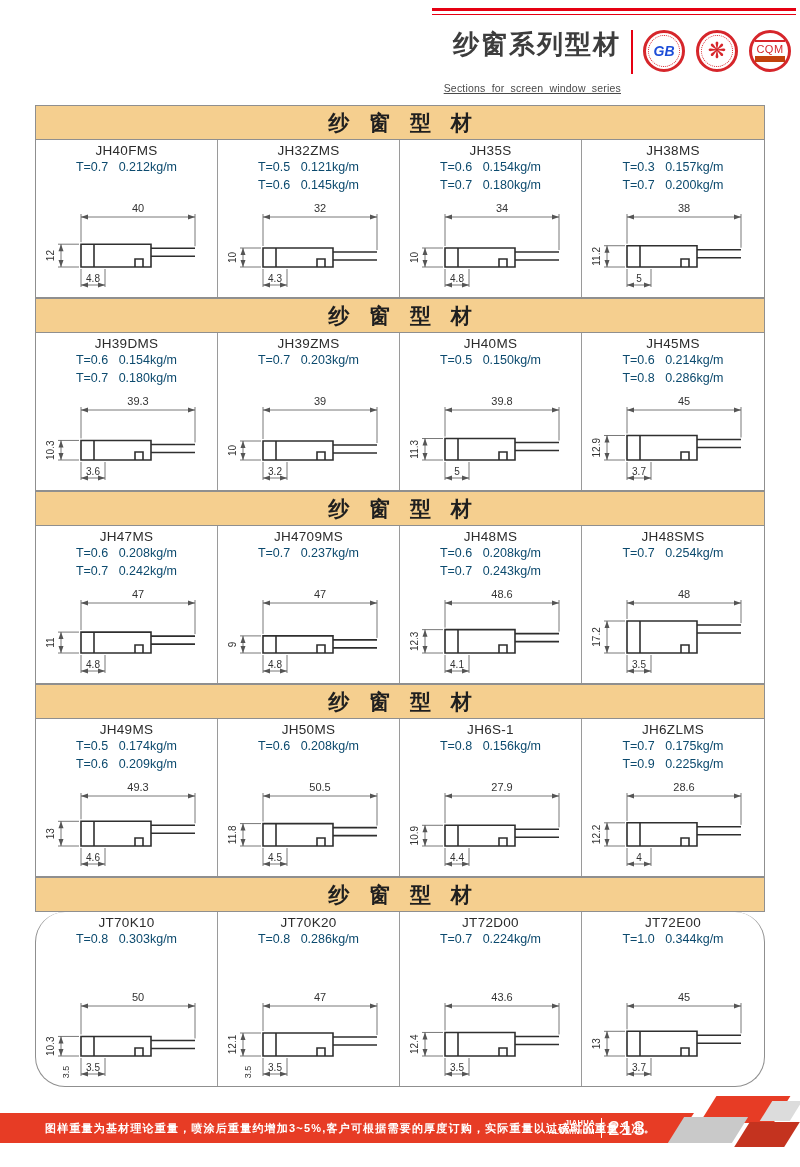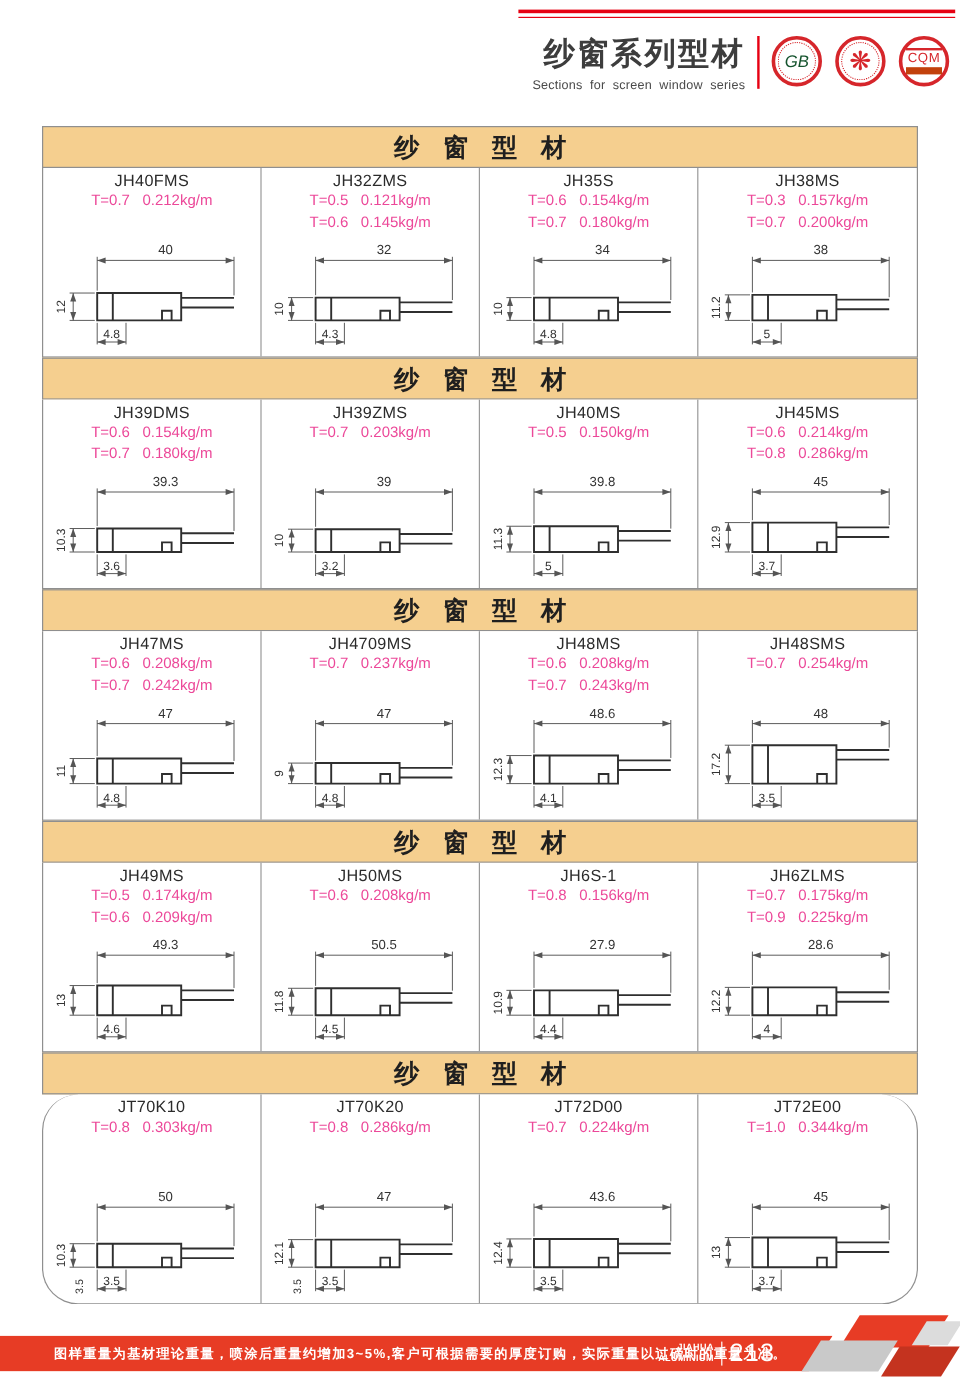--- a/index.html
+++ b/index.html
@@ -4,42 +4,42 @@
 <style>
   * { margin:0; padding:0; box-sizing:border-box; }
   body { font-family:"Liberation Sans","DejaVu Sans",sans-serif; background:#fff; }
   .page { position:relative; width:800px; height:1167px; background:#fff; overflow:hidden; }
 
   
   .top-line1 { position:absolute; left:432px; top:8px;  width:364px; height:3px; background:#e60012; }
   .top-line2 { position:absolute; left:432px; top:14px; width:364px; height:1px; background:#e60012; }
   .hdr-title { position:absolute; top:27px; left:399px; width:222px; text-align:right; }
   .hdr-title .cn { font-size:26px; font-weight:bold; color:#3d3d3d; letter-spacing:2px; }
-  .hdr-title .en { font-size:10.5px; color:#4a4a4a; margin-top:3px; letter-spacing:0.2px; word-spacing:3px; }
+  .hdr-title .en { font-size:10.5px; color:#4a4a4a; margin-top:20px; letter-spacing:0.2px; word-spacing:3px;text-decoration:underline; }
   .hdr-divider { position:absolute; left:631px; top:30px; width:2px; height:44px; background:#e60012; }
   .logos { position:absolute; left:643px; top:30px; display:flex; gap:11px; }
   .logo { width:42px; height:42px; border-radius:50%; border:3px solid #d6262b; background:#fff;
           display:flex; align-items:center; justify-content:center; position:relative; }
   .logo .inner-ring { position:absolute; inset:2px; border:1px dotted #d6262b; border-radius:50%; }
-  .logo-gb-text { font-size:14px; font-weight:normal; font-style:italic; color:#14532d; }
+  .logo-gb-text { font-size:14px; font-weight:bold; font-style:italic; color:#1d4ed8; }
   .logo-star-text { font-size:22px; color:#d6262b; line-height:1; }
   .logo-cqm-text { font-size:11px; font-weight:normal; color:#d6262b; border-top:2px solid #d6262b; border-bottom:6px solid #c2410c; padding:1px 1px; letter-spacing:0.5px; }
 
   
   .sections { position:absolute; left:35px; top:105px; width:730px; }
   .section-head { height:35px; background:#f5cf8f; border:1px solid #8f8f8f;
                   display:flex; align-items:center; justify-content:center;
                   font-size:21px; font-weight:bold; color:#1f1f1f; letter-spacing:7px; text-indent:7px; }
   .section-body { display:grid; grid-template-columns:repeat(4,1fr); height:158px;
                   border:1px solid #8f8f8f; border-top:none; background:#fff; }
   .section-body.tall { height:175px;border-radius:30px; }
   .cell { border-right:1px solid #9a9a9a; display:flex; flex-direction:column; align-items:center; padding-top:3px; overflow:hidden; }
   .cell:last-child { border-right:none; }
   .model { font-size:13.5px; color:#2b2b2b; letter-spacing:0.3px; }
-  .spec  { font-size:12.5px; color:#ec4899; line-height:1.45; white-space:pre; }
+  .spec  { font-size:12.5px; color:#0c4a6e; line-height:1.45; white-space:pre; }
   .drawing { margin-top:auto; margin-bottom:2px; }
   .drawing svg { display:block; }
   .dim-text { fill:#333; }
   .dim-stroke { stroke:#555; stroke-width:0.8; fill:none; }
   .dim-fill { fill:#555; }
   .profile-stroke { stroke:#2f2f2f; stroke-width:1.6; fill:none; stroke-linejoin:miter; }
 
   
   .footer-band { position:absolute; left:0; top:1113px; width:694px; height:30px; background:#e73c25;
                  clip-path:polygon(0 0, 100% 0, calc(100% - 20px) 100%, 0 100%);

